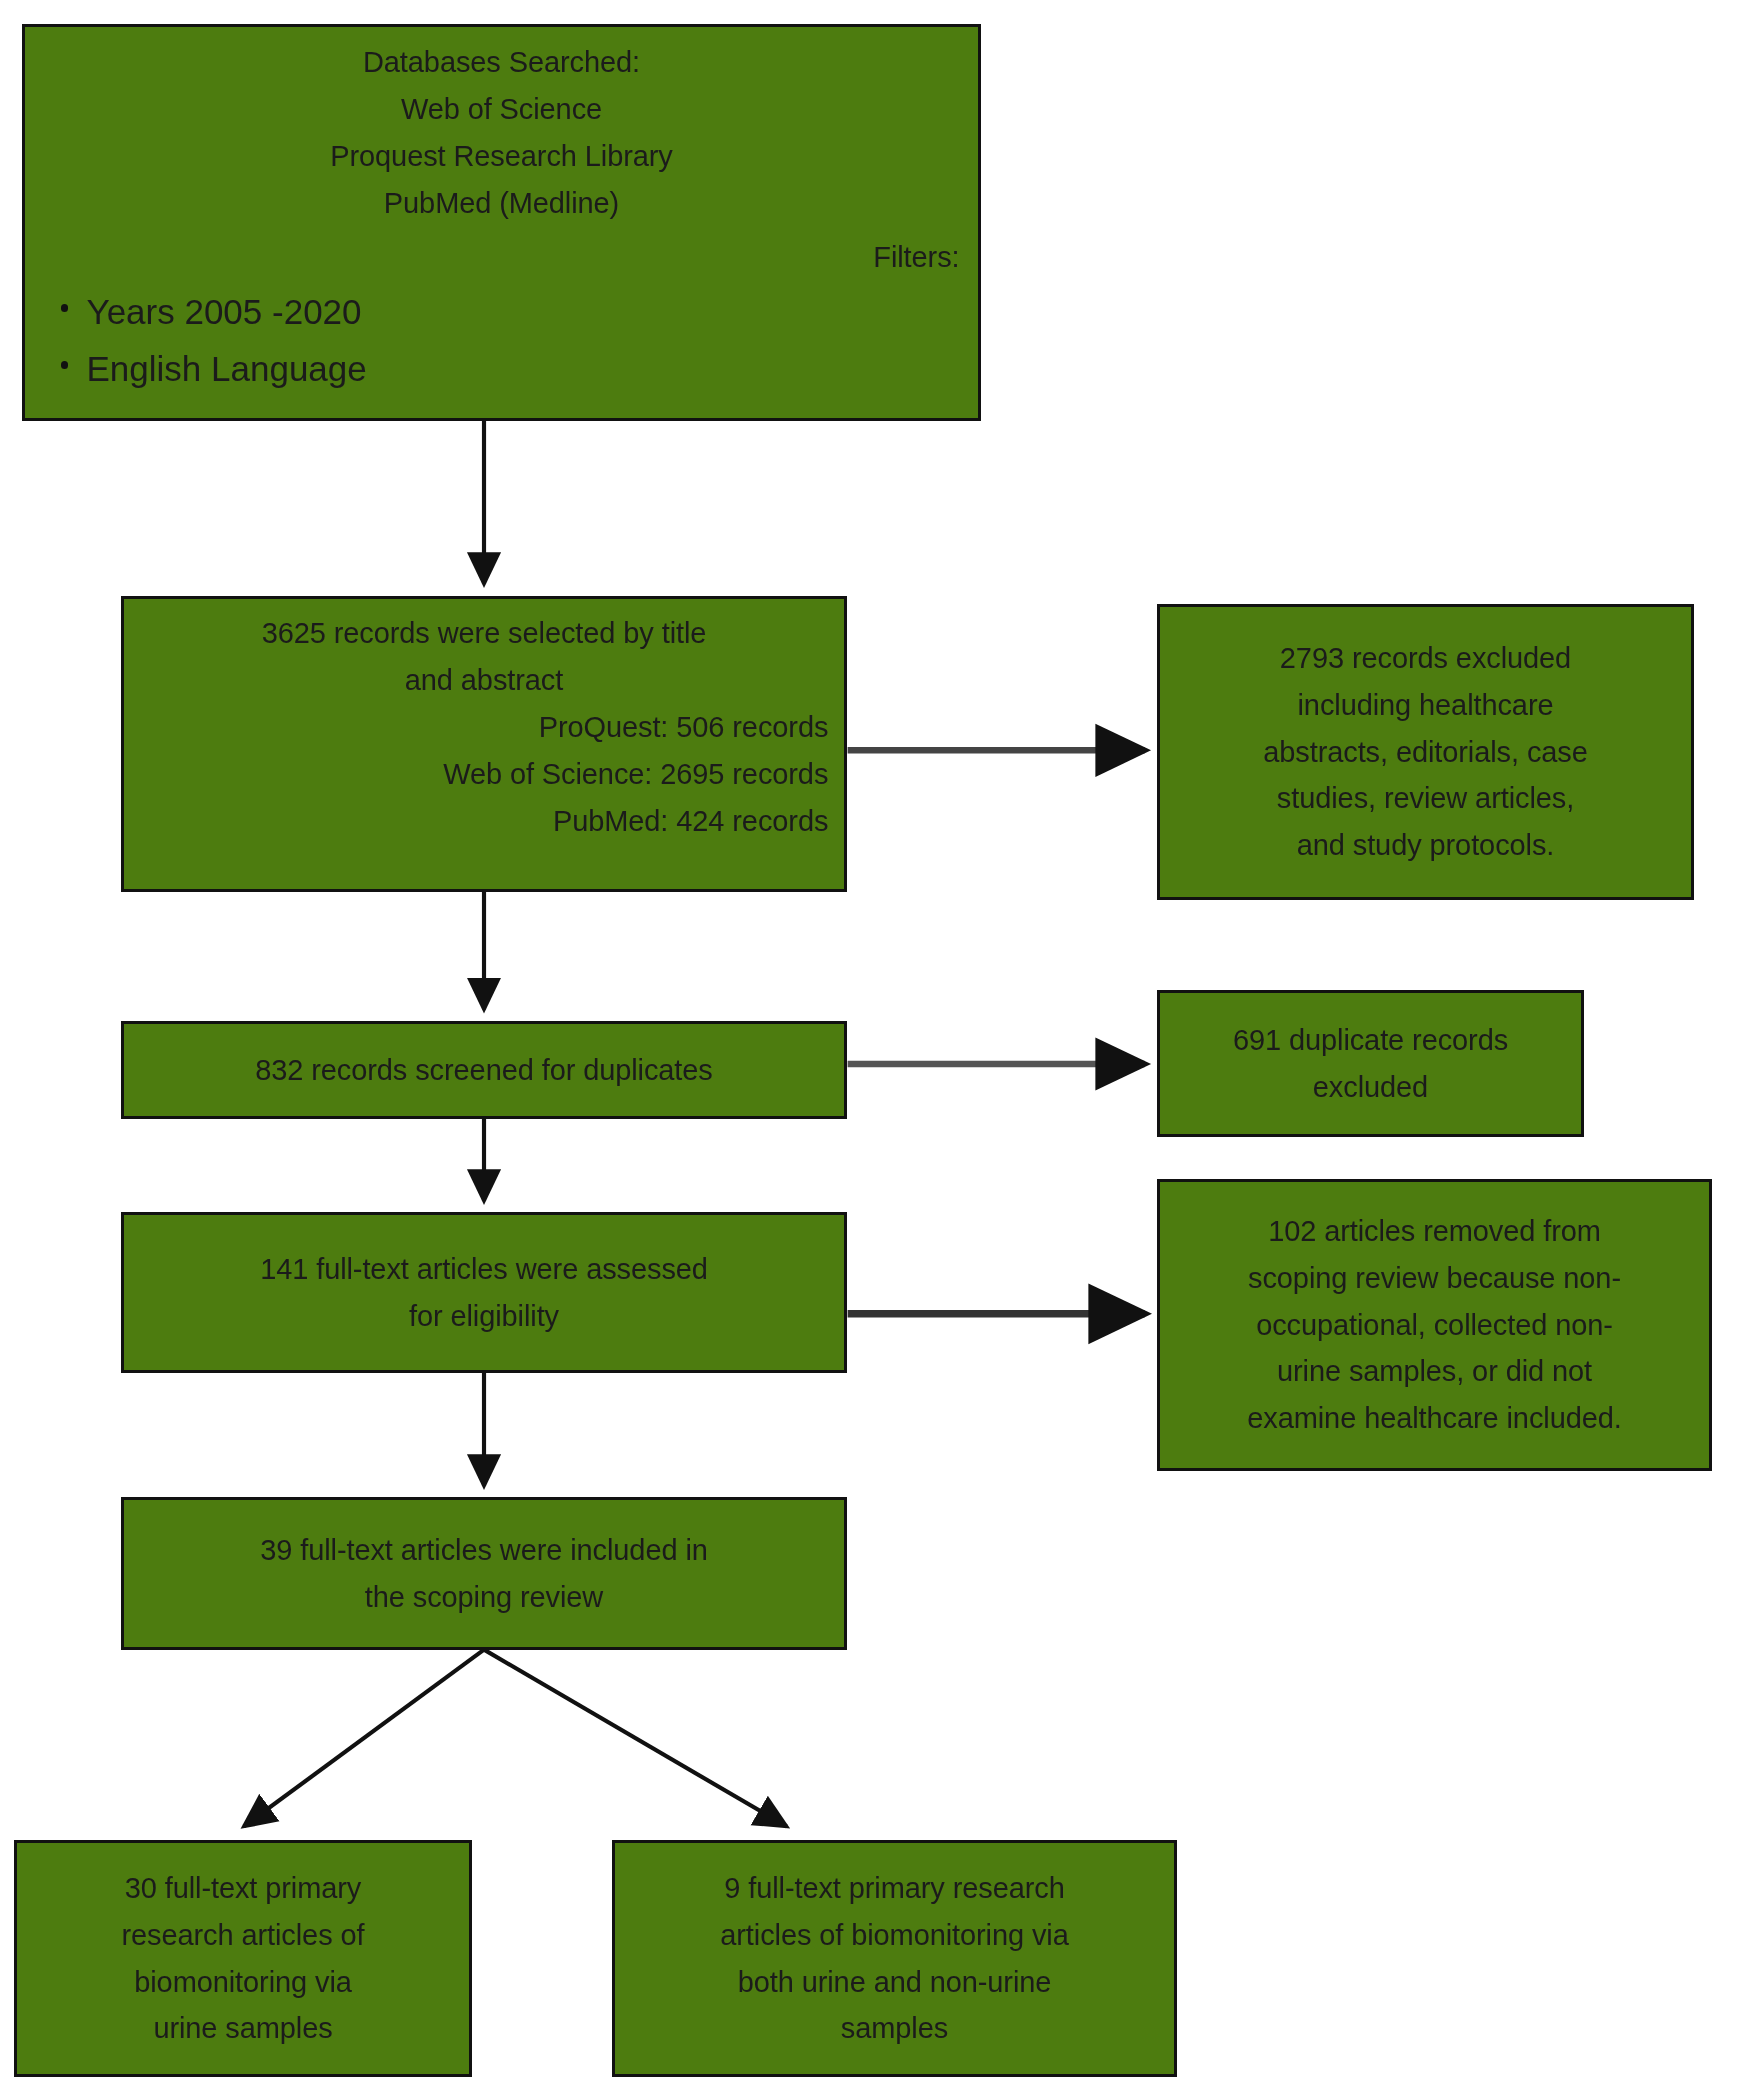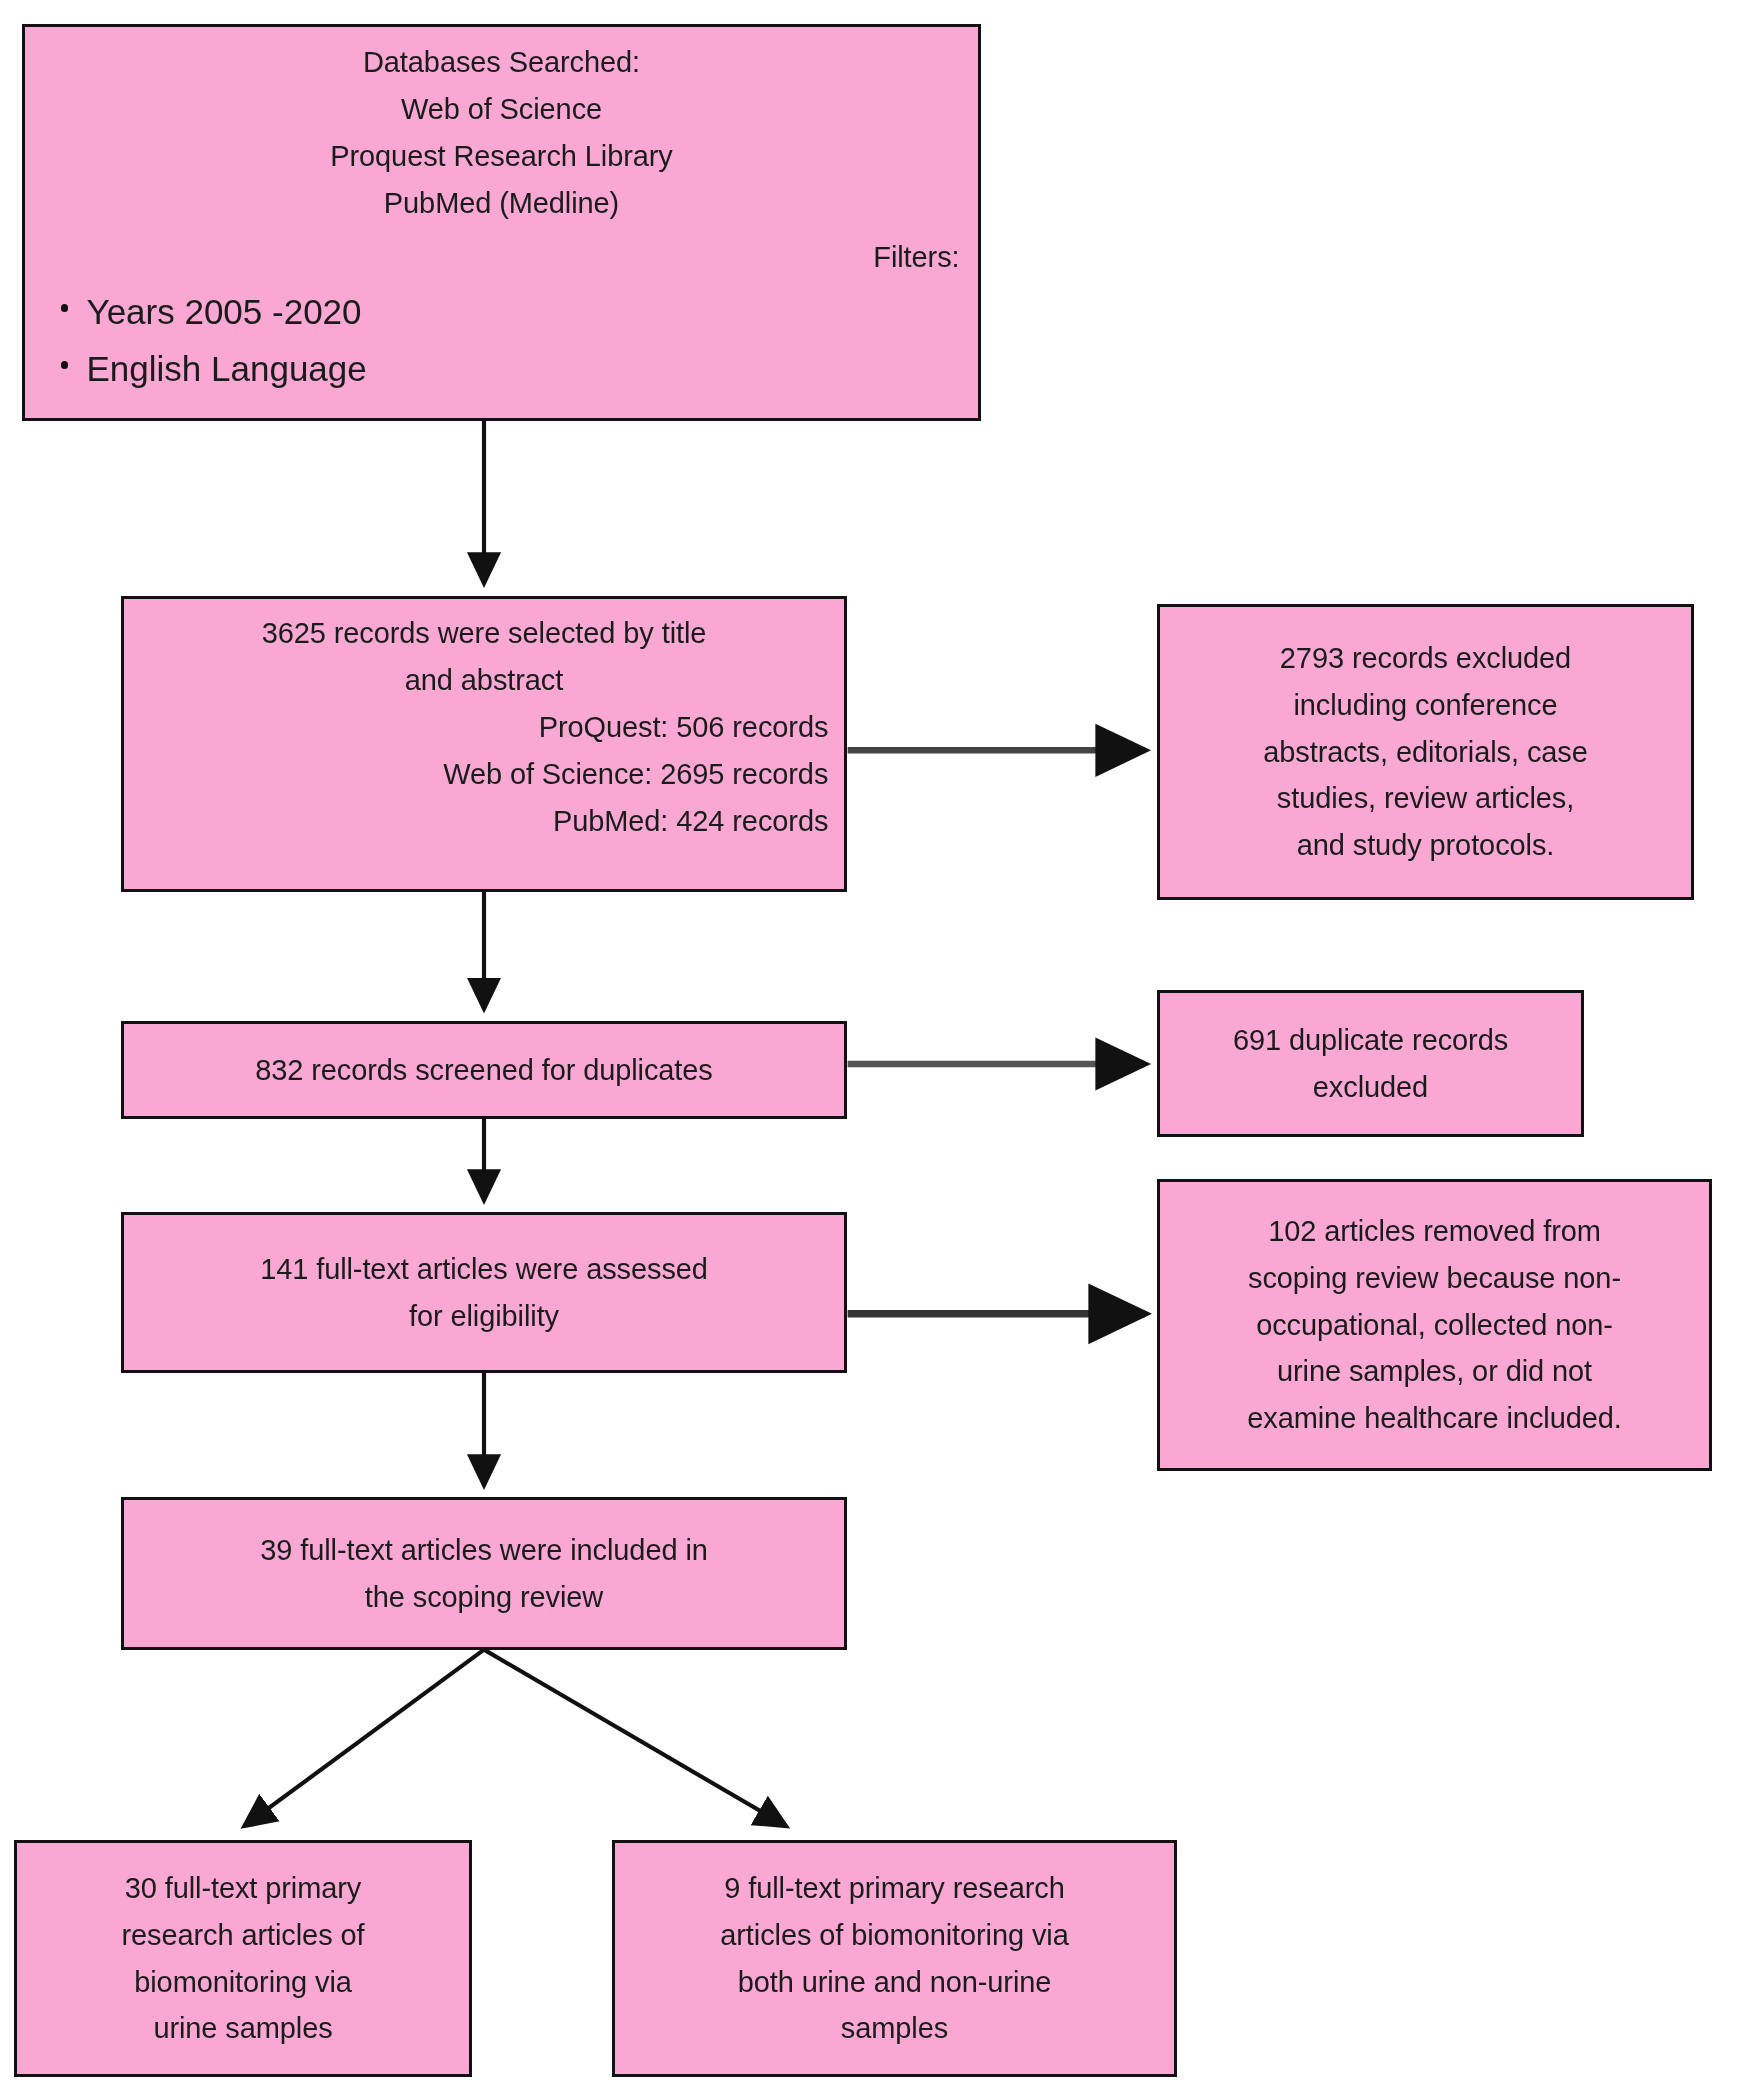--- a/index.html
+++ b/index.html
@@ -22,21 +22,21 @@
     position: absolute;
     left: 0;
     top: 0;
     width: 1760px;
     height: 2097px;
     pointer-events: none;
   }
   .node {
     position: absolute;
     box-sizing: border-box;
-    background: #f9a8d4;
+    background: #4d7c0f;
     border: 3.2px solid #111111;
     display: flex;
     flex-direction: column;
     justify-content: center;
     z-index: 2;
   }
   .node .line {
     font-size: 29px;
     line-height: 1.62;
     color: #1b1b1b;
@@ -253,21 +253,21 @@
     </div>
     <div class="counts">
       <div class="line">ProQuest: 506 records</div>
       <div class="line">Web of Science: 2695 records</div>
       <div class="line">PubMed: 424 records</div>
     </div>
   </div>
 
   <div class="node centered" id="node-excluded-2793">
     <div class="line">2793 records excluded</div>
-    <div class="line">including conference</div>
+    <div class="line">including healthcare</div>
     <div class="line">abstracts, editorials, case</div>
     <div class="line">studies, review articles,</div>
     <div class="line">and study protocols.</div>
   </div>
 
   <div class="node centered" id="node-screened">
     <div class="line">832 records screened for duplicates</div>
   </div>
 
   <div class="node centered" id="node-duplicates">

